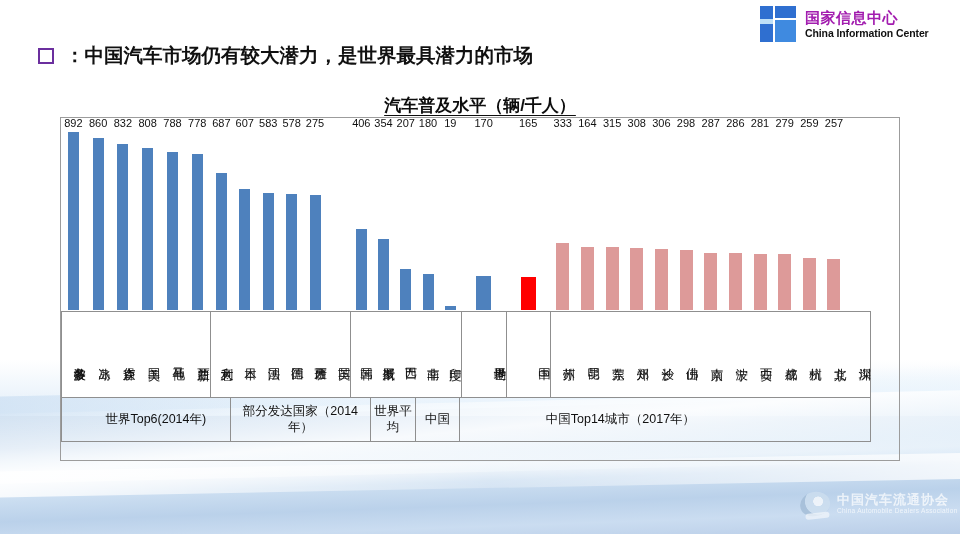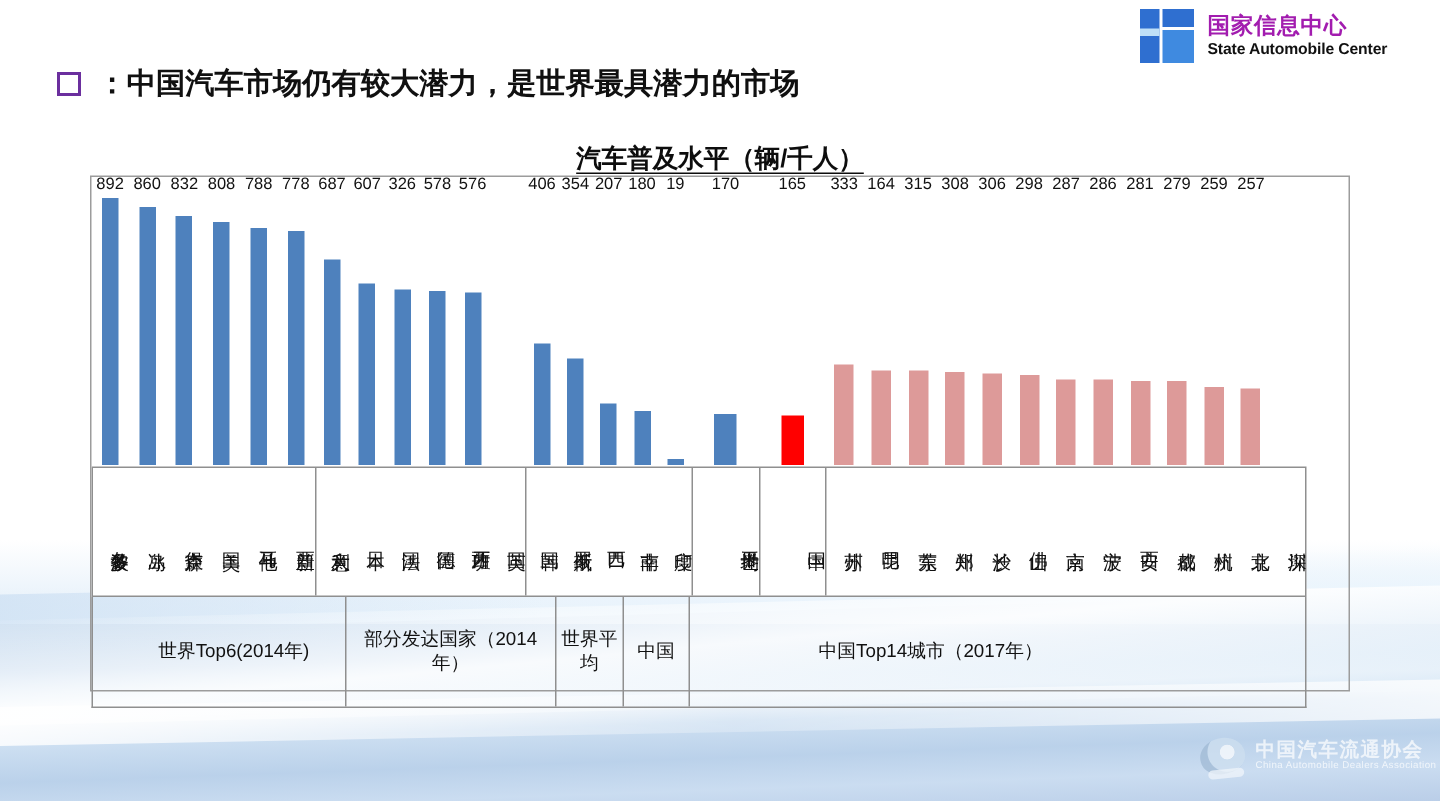--- a/index.html
+++ b/index.html
@@ -97,21 +97,21 @@
   .cat-group{display:flex;border-right:1px solid #8f8f8f;box-sizing:border-box;}
   .cat-group:last-child{border-right:none;}
   .cat-cell{
     display:flex;align-items:flex-start;justify-content:center;
     padding-top:6px;font-size:12.5px;color:#111;line-height:1.12;
     writing-mode:vertical-rl;text-orientation:upright;
   }
 
   
   #grp-table{
-    position:absolute;left:61px;top:398px;height:74px;
+    position:absolute;left:61px;top:398px;height:44px;
     display:flex;box-sizing:border-box;border:1px solid #8f8f8f;border-top:none;padding-left:20px;
   }
   .grp-cell{
     display:flex;align-items:center;justify-content:center;text-align:center;
     border-right:1px solid #8f8f8f;box-sizing:border-box;
     font-size:12.5px;color:#111;line-height:1.25;padding:0 3px;
   }
   .grp-cell:last-child{border-right:none;}
 
   
@@ -139,21 +139,21 @@
 
   <div id="logo">
     <div class="mark">
       <div class="m1"></div>
         <div class="m2"></div>
         <div class="m3"></div>
         <div class="m4"></div>
     </div>
     <div class="words">
       <div class="cn">国家信息中心</div>
-      <div class="en">State Automobile Center</div>
+      <div class="en">China Information Center</div>
     </div>
   </div>
 
   <div id="headline">
     <span class="bullet"></span>
     <span class="rest">：中国汽车市场仍有较大潜力，是世界最具潜力的市场</span>
   </div>
 
   <div id="chart-title">
     <span>汽车普及水平（辆/千人）</span>
@@ -191,29 +191,29 @@
       <div class="grp" style="left: 148.652px; width: 140.562px;">
         <div class="bar-cell" style="width: 23.427px;">
           <div class="vlabel">687</div>
           <div class="bar" style="height: 137.4px;"></div>
         </div>
         <div class="bar-cell" style="width: 23.427px;">
           <div class="vlabel">607</div>
           <div class="bar" style="height: 121.4px;"></div>
         </div>
         <div class="bar-cell" style="width: 23.427px;">
-          <div class="vlabel">326</div>
+          <div class="vlabel">583</div>
           <div class="bar" style="height: 116.6px;"></div>
         </div>
         <div class="bar-cell" style="width: 23.427px;">
           <div class="vlabel">578</div>
           <div class="bar" style="height: 115.6px;"></div>
         </div>
         <div class="bar-cell" style="width: 23.427px;">
-          <div class="vlabel">576</div>
+          <div class="vlabel">275</div>
           <div class="bar" style="height: 115.2px;"></div>
         </div>
       </div>
       <div class="grp" style="left: 289.213px; width: 111.236px;">
         <div class="bar-cell" style="width: 22.2472px;">
           <div class="vlabel">406</div>
           <div class="bar" style="height: 81.2px;"></div>
         </div>
         <div class="bar-cell" style="width: 22.2472px;">
           <div class="vlabel">354</div>

